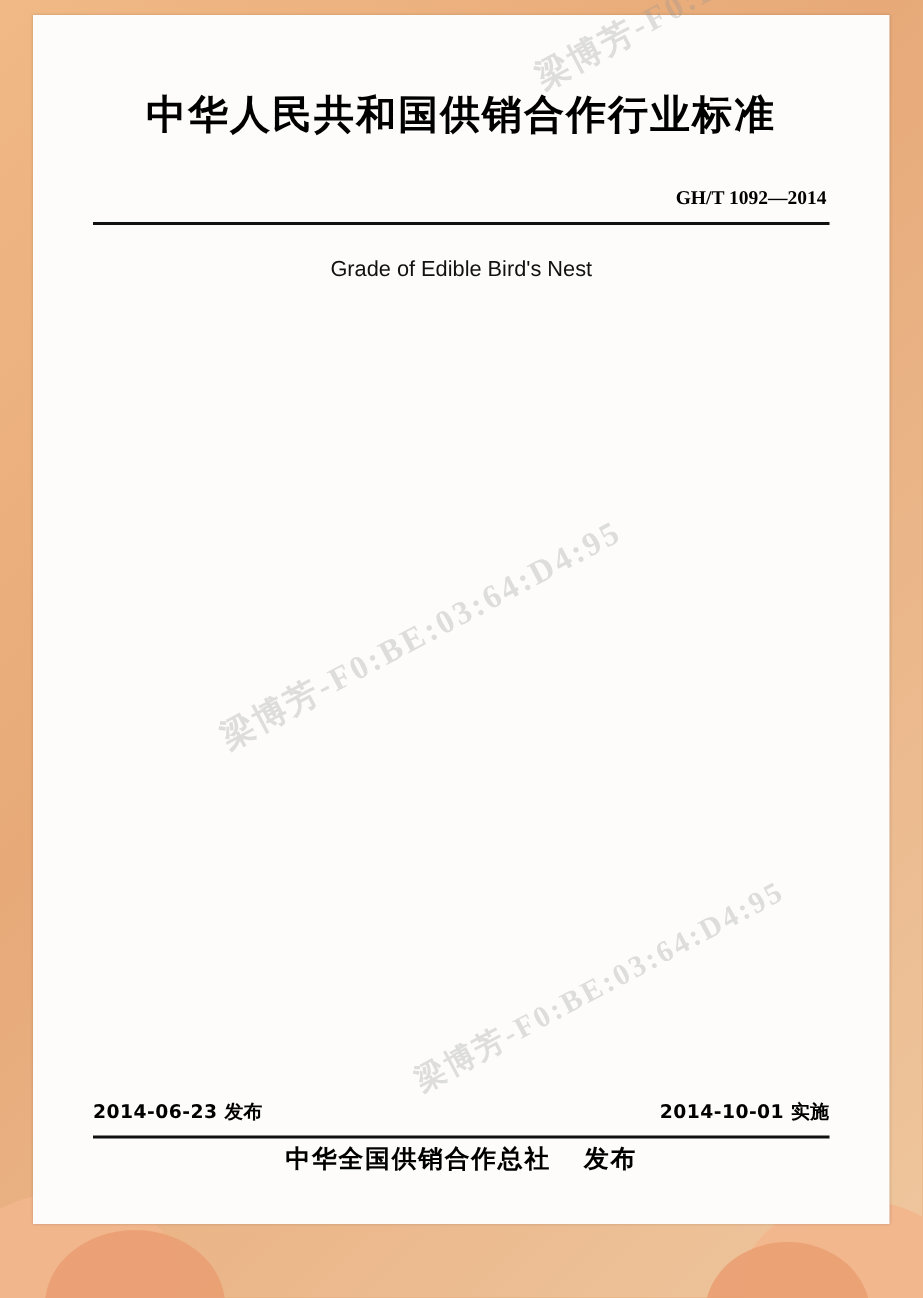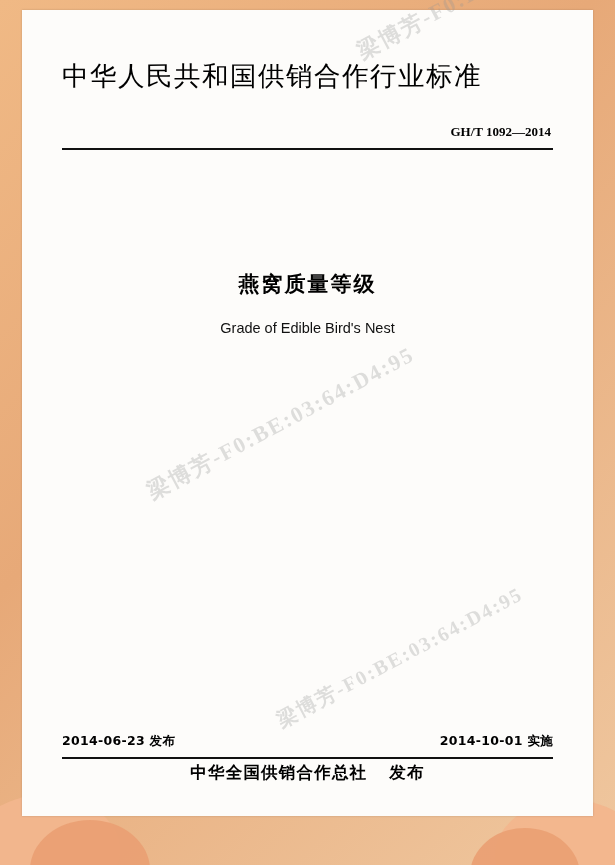--- a/index.html
+++ b/index.html
@@ -69,23 +69,23 @@
     font-size: 63px;
     letter-spacing: 1px;
     color: #000;
     line-height: 0.95;
     margin-top: -4px;
     padding-right: 2px;
   }
 
   .main-title {
     margin-top: 26px;
-    text-align: left;
-    font-family: "DejaVu Sans", sans-serif;
-    font-weight: normal;
+    text-align: center;
+    font-family: "DejaVu Sans", sans-serif;
+    font-weight: bold;
     font-size: 26.5px;
     letter-spacing: 1.5px;
     color: #000;
     white-space: nowrap;
   }
   .std-no {
     margin-top: 30px;
     text-align: right;
     font-family: "Liberation Serif", serif;
     font-weight: bold;
@@ -177,21 +177,20 @@
   <div id="doc">
     <div id="doc-inner">
 
 
       <div class="main-title">中华人民共和国供销合作行业标准</div>
 
       <div class="std-no">GH/T 1092—2014</div>
 
       <div class="rule"></div>
 
-      <div class="doc-title">燕窝质量等级</div>
       <div class="doc-title-en">Grade of Edible Bird's Nest</div>
 
     </div>
 
     <div class="footer">
       <div class="dates">
         <div>2014-06-23 发布</div>
         <div>2014-10-01 实施</div>
       </div>
       <div class="footer-rule"></div>

